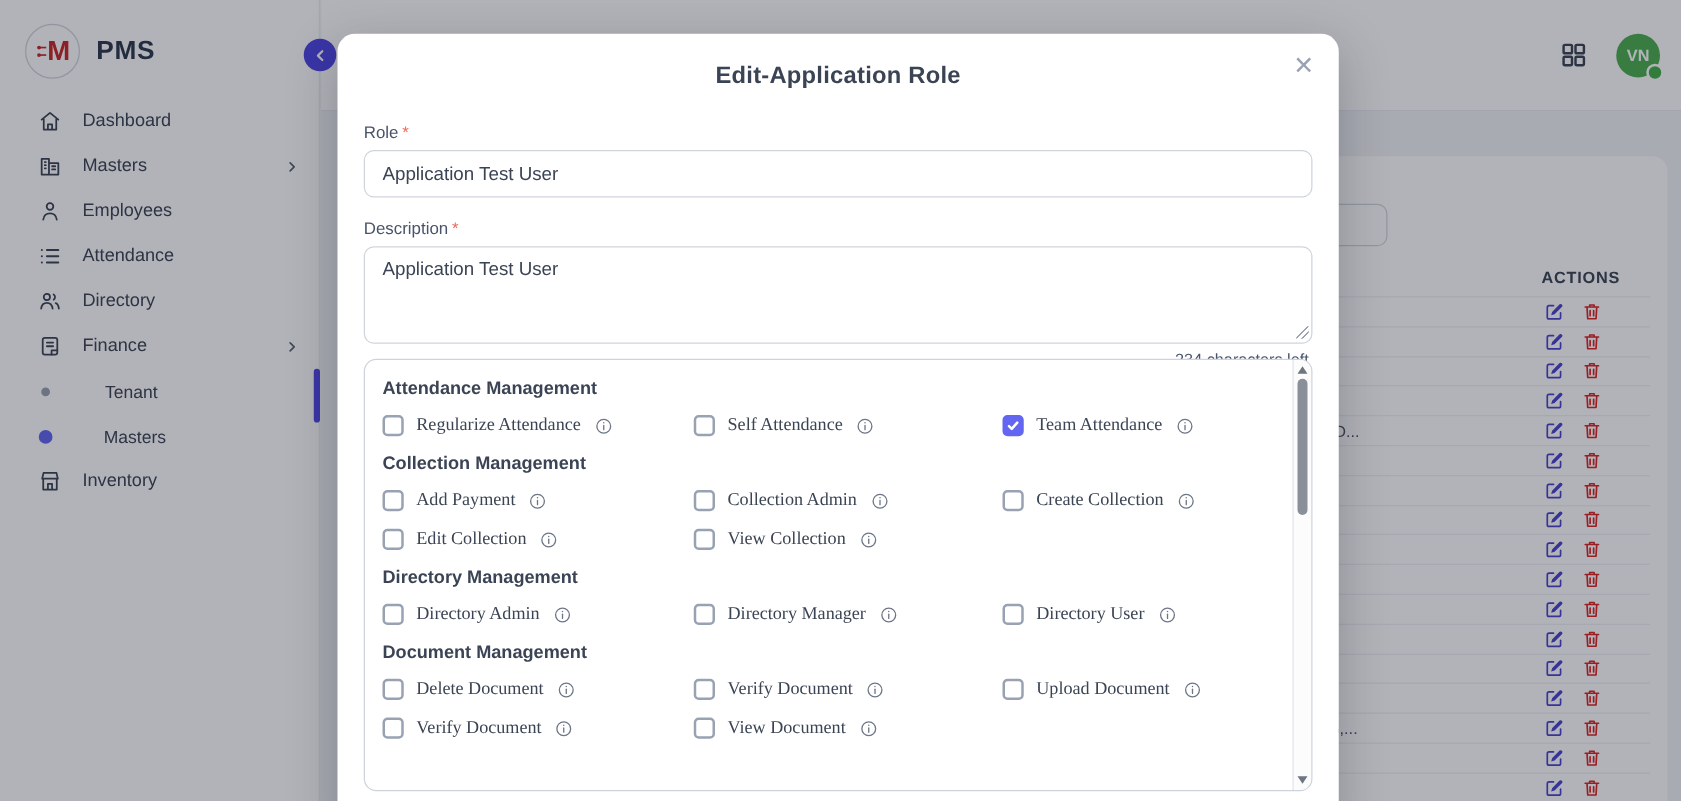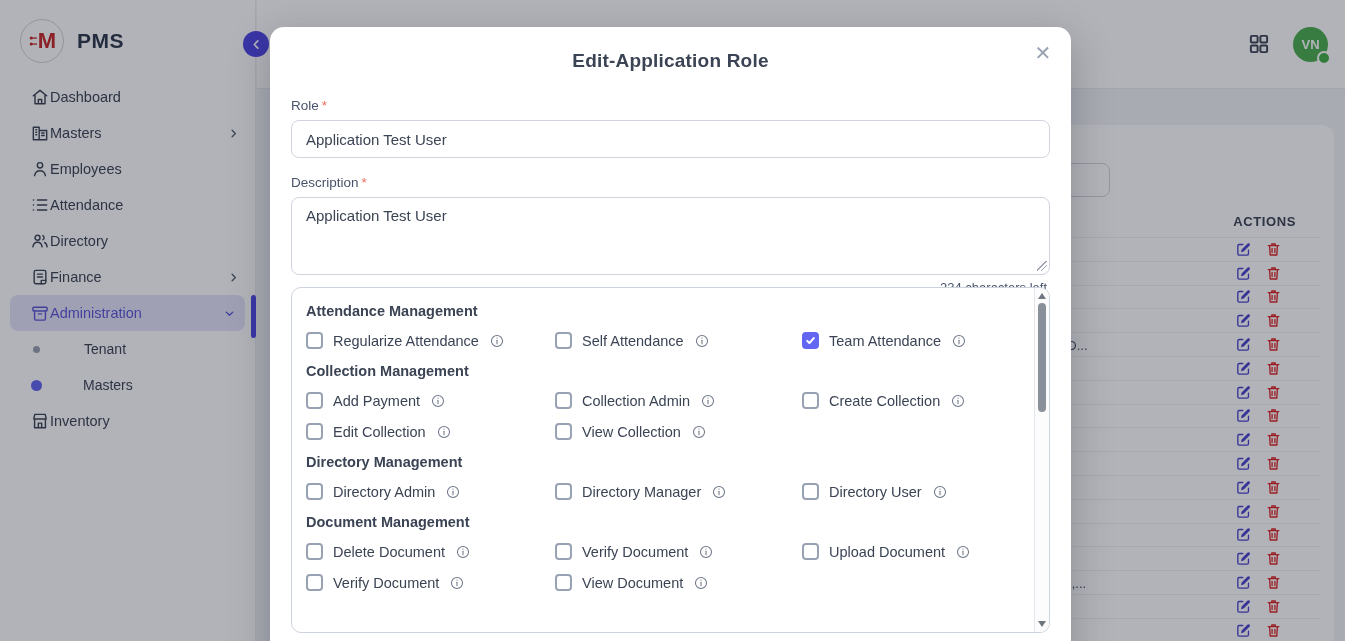--- a/index.html
+++ b/index.html
@@ -6,21 +6,21 @@
   body { font-family:"Liberation Sans", sans-serif; background:#888; }
   .app { position:relative; width:1345px; height:641px; overflow:hidden; background:#f2f3f7; font-family:"Liberation Sans", sans-serif; }
 
   
   .sidebar { position:absolute; left:0; top:0; bottom:0; width:256px; background:#fff; border-right:1px solid #ecedf2; z-index:1; }
   .logo-row { display:flex; align-items:center; gap:13px; padding:13px 0 0 20px; height:68px; }
   .logo-circle { width:44px; height:44px; border-radius:50%; border:1px solid #cfd4dc; display:flex; align-items:center; justify-content:center; background:#fff; }
   .logo-mark { display:flex; align-items:center; color:#c62828; font-weight:bold; font-size:22px; letter-spacing:-1px; }
   .brand-name { font-size:21px; font-weight:bold; color:#2f3a4f; letter-spacing:.5px; }
   .nav { margin-top:11px; }
-  .nav-item { position:relative; display:flex; align-items:center; height:36px; padding:0 16px 0 30px; color:#3b4454; font-size:14.5px; cursor:pointer; }
+  .nav-item { position:relative; display:flex; align-items:center; gap:16px; height:36px; padding:0 16px 0 30px; color:#3b4454; font-size:14.5px; cursor:pointer; }
   .nav-icon { width:20px; height:20px; display:flex; color:#3b4454; flex:none; }
   .nav-icon svg { width:20px; height:20px; }
   .nav-label { white-space:nowrap; }
   .chev { margin-left:auto; display:flex; color:#5a6472; }
   .chev svg { width:11px; height:11px; }
   .nav-item.active { background:#e5e4fb; color:#5b56d6; margin:0 10px; border-radius:8px; padding:0 10px 0 20px; }
   .nav-item.active .nav-icon, .nav-item.active .chev { color:#5b56d6; }
   .active-indicator { position:absolute; right:-1px; top:295px; width:5px; height:43px; border-radius:3px; background:#4f46e5; }
   .sub-item { display:flex; align-items:center; height:36px; padding-left:33px; font-size:14px; color:#3b4454; cursor:pointer; }
   .bullet { width:7px; height:7px; border-radius:50%; background:#98a2b3; margin-right:44px; flex:none; }
@@ -61,21 +61,21 @@
   .ta-wrap { position:relative; margin:0 21px; width:759px; }
   .textarea { display:block; width:759px; height:78px; border:1px solid #d0d5dd; border-radius:8px; padding:9px 14px; font-size:15px; color:#3b4454; font-family:inherit; resize:none; background:#fff; }
   .resize-handle { position:absolute; right:3px; bottom:4px; width:10px; height:10px; cursor:nwse-resize;
     background:linear-gradient(135deg, transparent 45%, #9aa2af 45%, #9aa2af 52%, transparent 52%, transparent 68%, #9aa2af 68%, #9aa2af 75%, transparent 75%); }
   .chars-left { text-align:right; margin:5px 24px 0; font-size:13px; color:#49536a; }
 
   .perm-box { position:absolute; left:21px; right:21px; top:260px; height:346px; border:1px solid #cdd3dd; border-radius:10px; overflow:hidden; background:#fff; }
   .perm-content { position:absolute; left:0; top:0; bottom:0; right:15px; padding:9px 10px 0 14px; overflow:hidden; }
   .perm-section-title { font-size:14.5px; font-weight:bold; color:#3b4454; margin:11px 0 13px; }
   .perm-content .perm-section-title:first-child { margin-top:6px; }
-  .perm-grid { display:grid; grid-template-columns:249px 247px 1fr; row-gap:14px; margin-bottom:14px; }
+  .perm-grid { display:grid; grid-template-columns:249px 247px 1fr; row-gap:14px; margin-bottom:14px;font-family:Liberation Serif, serif; }
   .perm-item { display:flex; align-items:center; gap:10px; font-size:14.5px; color:#3b4454; cursor:pointer; }
   .checkbox { width:17px; height:17px; border:2px solid #98a2b3; border-radius:4px; background:#fff; flex:none; display:flex; align-items:center; justify-content:center; }
   .checkbox.checked { background:#6366f1; border-color:#6366f1; }
   .checkbox svg { width:11px; height:11px; }
   .info-icon { display:flex; color:#6d7687; margin-left:1px; cursor:pointer; }
   .info-icon svg { width:14px; height:14px; }
 
   .perm-scrollbar { position:absolute; top:0; right:0; bottom:0; width:15px; border-left:1px solid #e3e6ec; background:#fcfcfd; }
   .sb-arrow { position:absolute; left:3px; width:0; height:0; border-left:4.5px solid transparent; border-right:4.5px solid transparent; cursor:pointer; }
   .sb-arrow.up { top:5px; border-bottom:6px solid #6e7680; }
@@ -158,34 +158,20 @@
         <span class="nav-icon">
             <svg viewBox="0 0 24 24" fill="none" stroke="currentColor" stroke-width="1.7" stroke-linecap="round" stroke-linejoin="round">
               <rect x="5" y="4" width="14" height="16" rx="2"></rect>
               <path d="M9 8.5h6M9 12h6M13.5 20v-4h5.5"></path>
             </svg>
           </span>
         <span class="nav-label">Finance</span>
         <span class="chev">
             <svg viewBox="0 0 24 24" fill="none" stroke="currentColor" stroke-width="3" stroke-linecap="round" stroke-linejoin="round">
               <path d="M9 5l7 7-7 7"></path>
-            </svg>
-          </span>
-      </div>
-      <div class="nav-item active">
-        <span class="nav-icon">
-            <svg viewBox="0 0 24 24" fill="none" stroke="currentColor" stroke-width="1.7" stroke-linecap="round" stroke-linejoin="round">
-              <rect x="3.5" y="5" width="17" height="4.5" rx="1"></rect>
-              <path d="M5.5 9.5V19a1.5 1.5 0 0 0 1.5 1.5h10a1.5 1.5 0 0 0 1.5-1.5V9.5M10 13h4"></path>
-            </svg>
-          </span>
-        <span class="nav-label">Administration</span>
-        <span class="chev">
-            <svg viewBox="0 0 24 24" fill="none" stroke="currentColor" stroke-width="3" stroke-linecap="round" stroke-linejoin="round">
-              <path d="M5 9l7 7 7-7"></path>
             </svg>
           </span>
       </div>
       <div class="sub-item">
         <span class="bullet"></span>
         <span>Tenant</span>
       </div>
       <div class="sub-item active">
         <span class="bullet"></span>
         <span>Masters</span>

